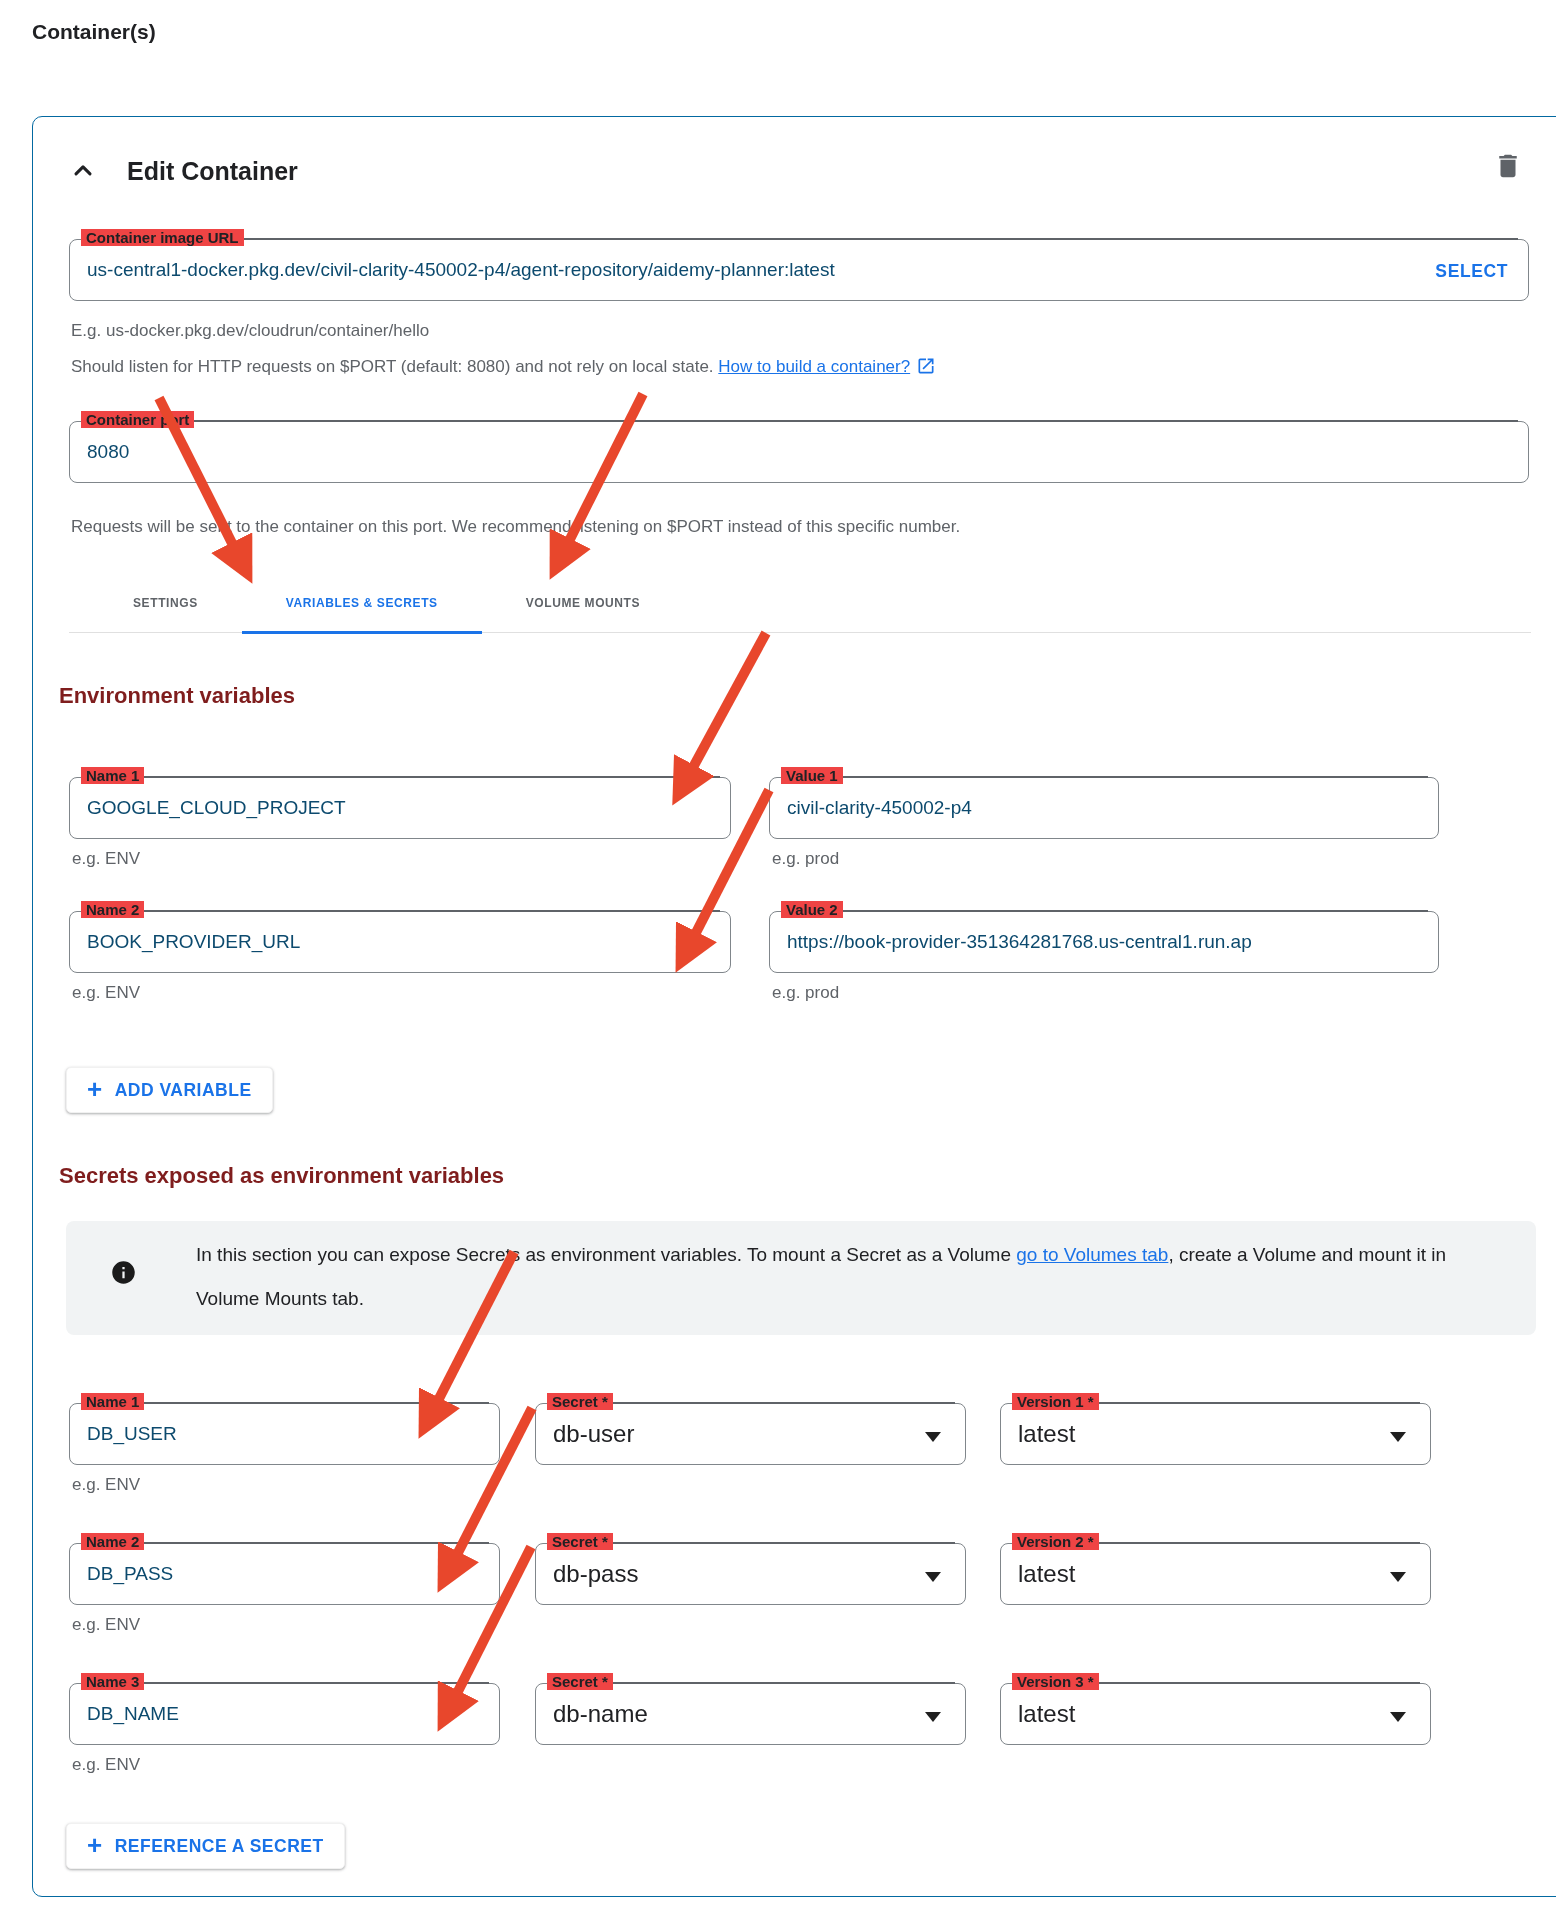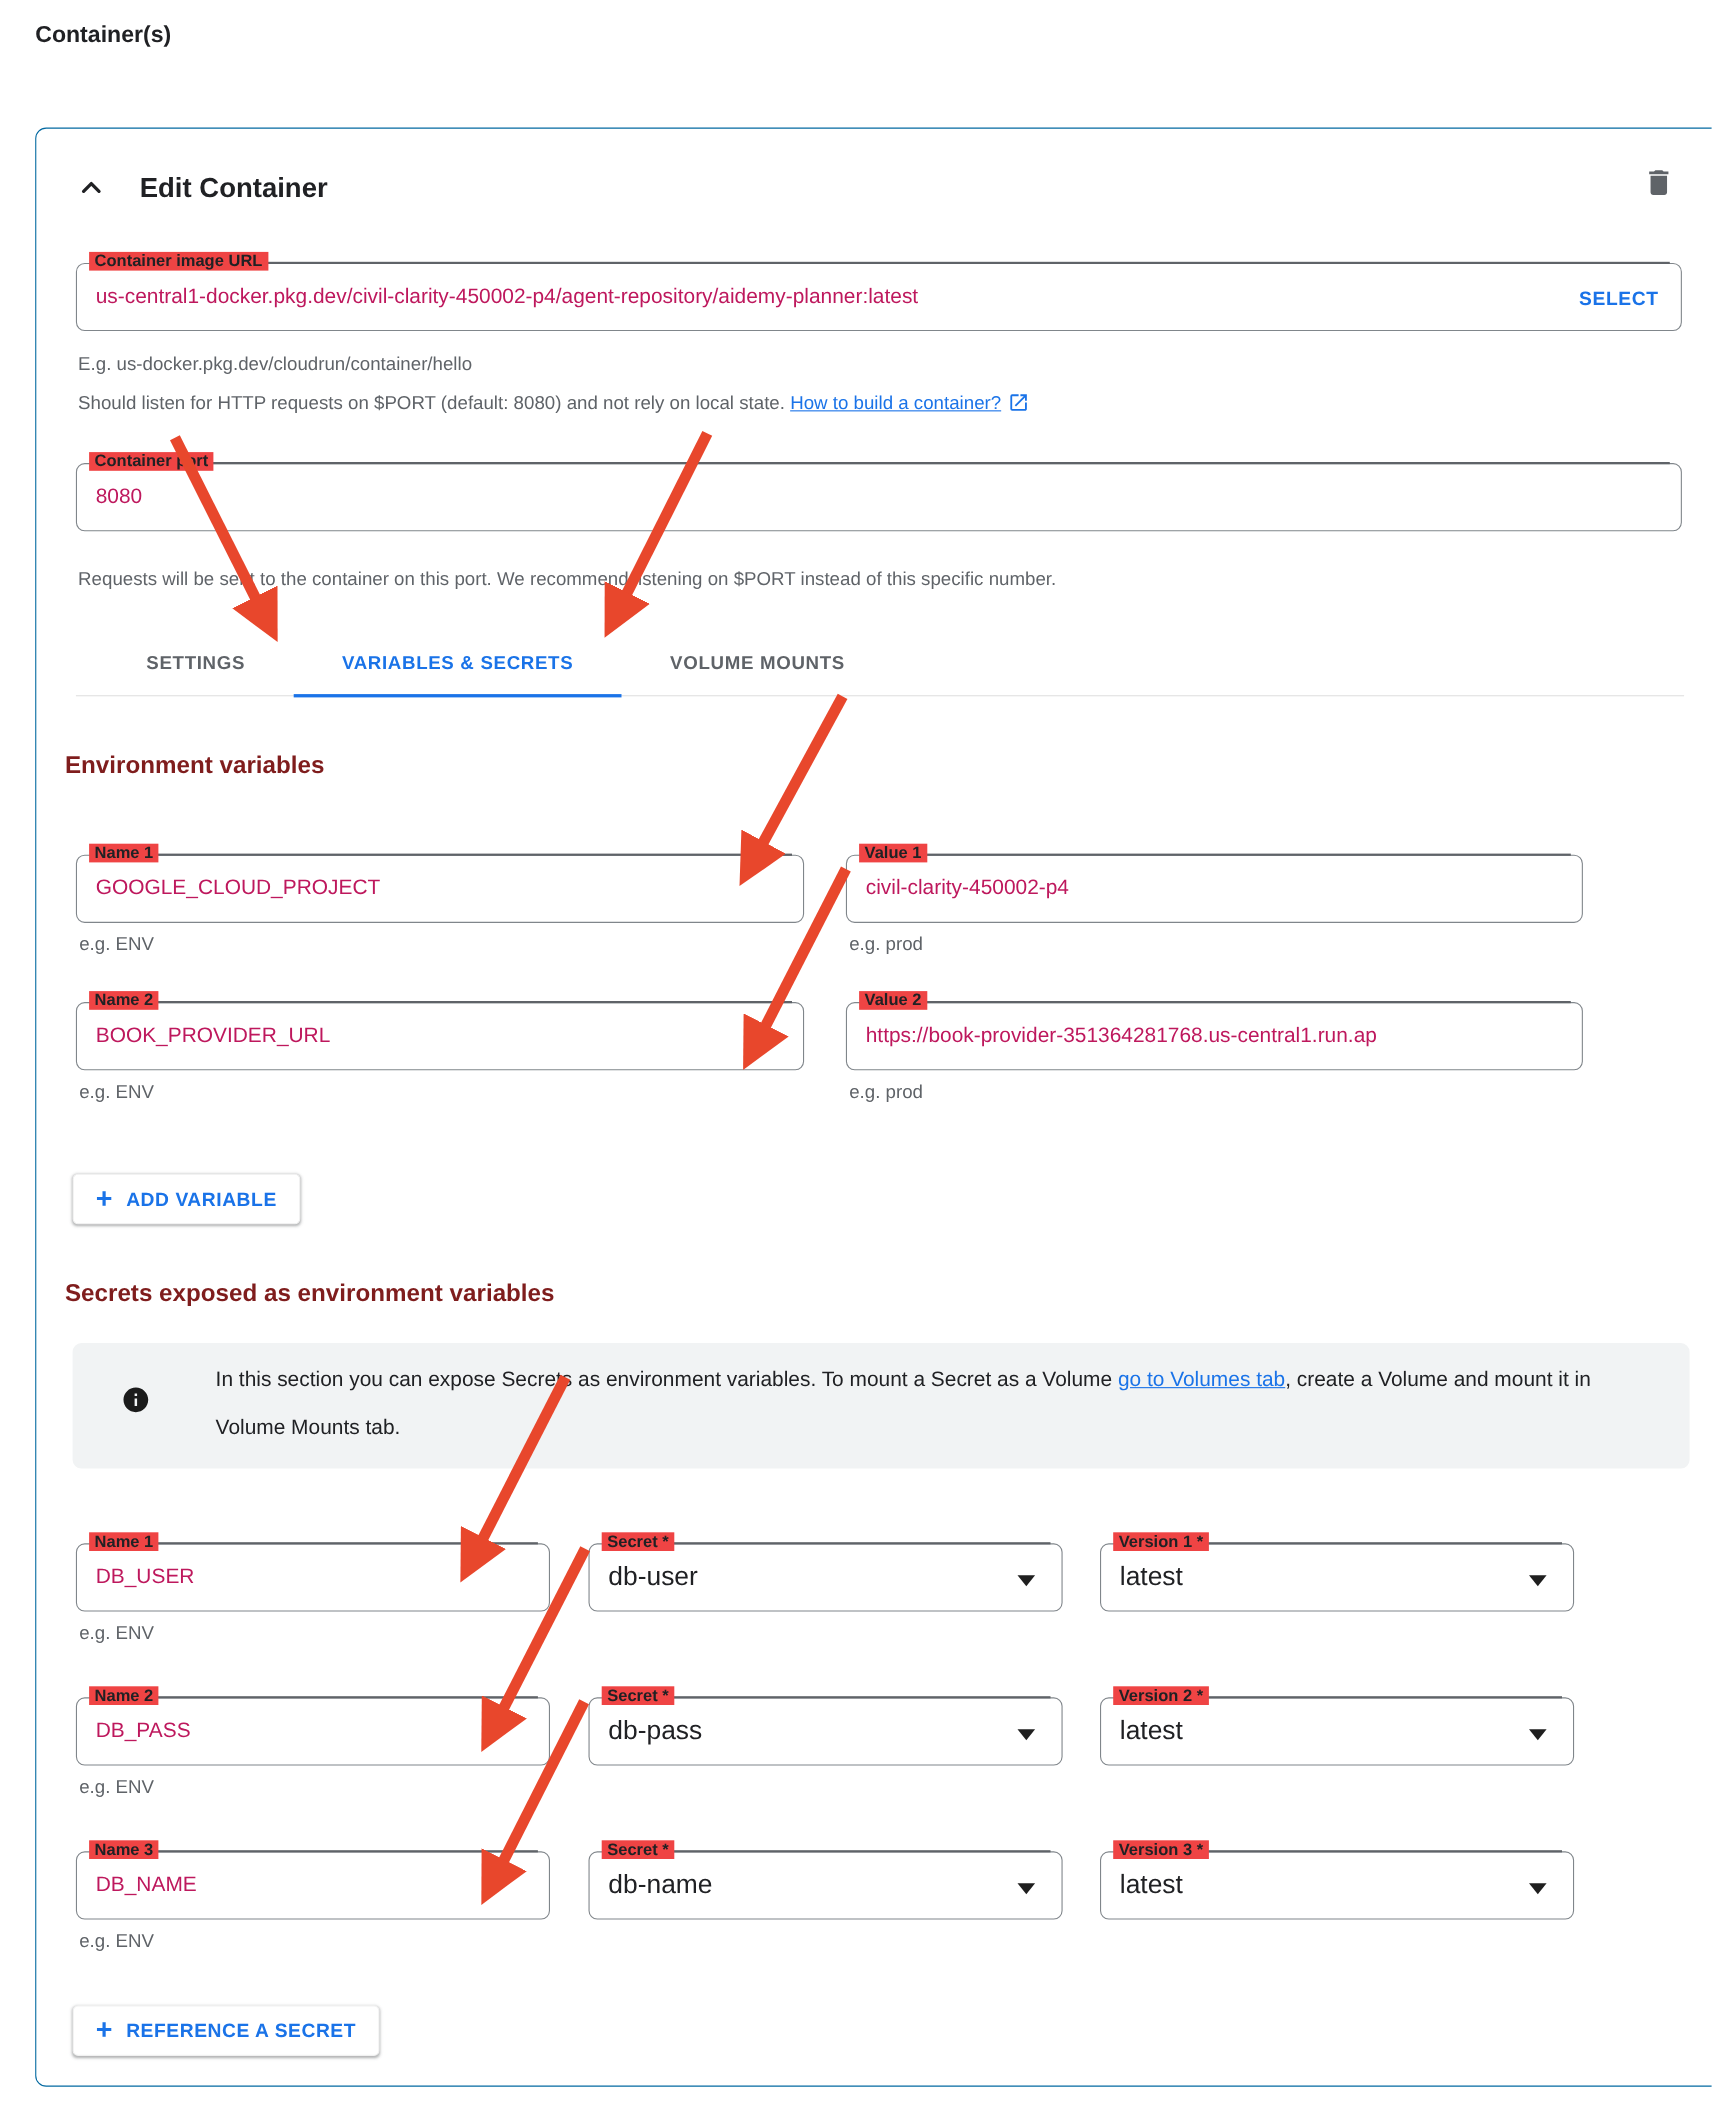--- a/index.html
+++ b/index.html
@@ -17,21 +17,21 @@
   .collapse-btn { width:28px; height:28px; display:flex; align-items:center; justify-content:center; cursor:pointer; }
   .card-title { font-size:25px; font-weight:bold; margin-left:30px; color:#202124; }
   .trash-btn { position:absolute; right:8px; top:0px; width:30px; height:30px; cursor:pointer; }
 
   
   .ofield { position:relative; border:1px solid #80868b; border-radius:8px; height:62px; background:#fff; }
   .ofield::before { content:""; position:absolute; top:-2px; left:16px; right:10px; border-top:2px solid #5f6368; }
   .flabel { position:absolute; top:-11px; left:11px; background:#ef4444; padding:0 5px; font-size:15px;
             font-weight:bold; color:#202124; z-index:2; white-space:nowrap; }
   .ofield input { position:relative; z-index:1; border:none; outline:none; width:100%; height:100%;
-                  padding:0 17px; font-family:inherit; font-size:19px; color:#be185d; background:transparent; border-radius:8px; }
+                  padding:0 17px; font-family:inherit; font-size:19px; color:#0c4a6e; background:transparent; border-radius:8px; }
   .fvalue { position:relative; z-index:1; height:100%; display:flex; align-items:center; padding:0 17px;
             font-size:24px; color:#202124; overflow:hidden; white-space:nowrap; }
   .select-action { position:absolute; z-index:3; right:20px; top:0; height:62px; display:flex; align-items:center;
                    color:#1a73e8; font-size:17.5px; font-weight:bold; letter-spacing:.6px; cursor:pointer; }
   .caret { position:absolute; z-index:3; right:24px; top:28px; width:0; height:0;
            border-left:8px solid transparent; border-right:8px solid transparent; border-top:10px solid #1f1f1f; }
 
   .url-field { position:absolute; left:36px; top:122px; width:1460px; }
   .url-field input { padding-right:130px; }
 
@@ -39,21 +39,21 @@
   .url-helpers { position:absolute; left:38px; top:196px; width:1300px; }
   .inline-link { color:#1a73e8; text-decoration:underline; cursor:pointer; }
   .ext-icon { display:inline-block; vertical-align:-4px; margin-left:6px; }
 
   .port-field { position:absolute; left:36px; top:304px; width:1460px; }
   .port-helper { position:absolute; left:38px; top:392px; width:1400px; }
 
   
   .tabs { position:absolute; left:36px; right:36px; top:458px; height:58px; border-bottom:1px solid #e0e0e0;
           display:flex; padding-left:20px; }
-  .tab { position:relative; height:58px; line-height:56px; padding:0 44px; font-size:17px; font-weight:bold;
+  .tab { position:relative; height:58px; line-height:56px; padding:0 44px; font-size:12px; font-weight:bold;
          letter-spacing:.6px; color:#5f6368; cursor:pointer; white-space:nowrap; }
   .tab.active { color:#1a73e8; }
   .tab.active::after { content:""; position:absolute; left:0; right:0; bottom:-1px; height:3px; background:#1a73e8; }
 
   .section-heading { position:absolute; left:26px; font-size:22px; font-weight:bold; color:#7f1d1d; }
   .h-env { top:566px; }
   .h-secrets { top:1046px; }
 
   .row { position:absolute; left:36px; display:flex; }
   .env-row1 { top:660px; }

